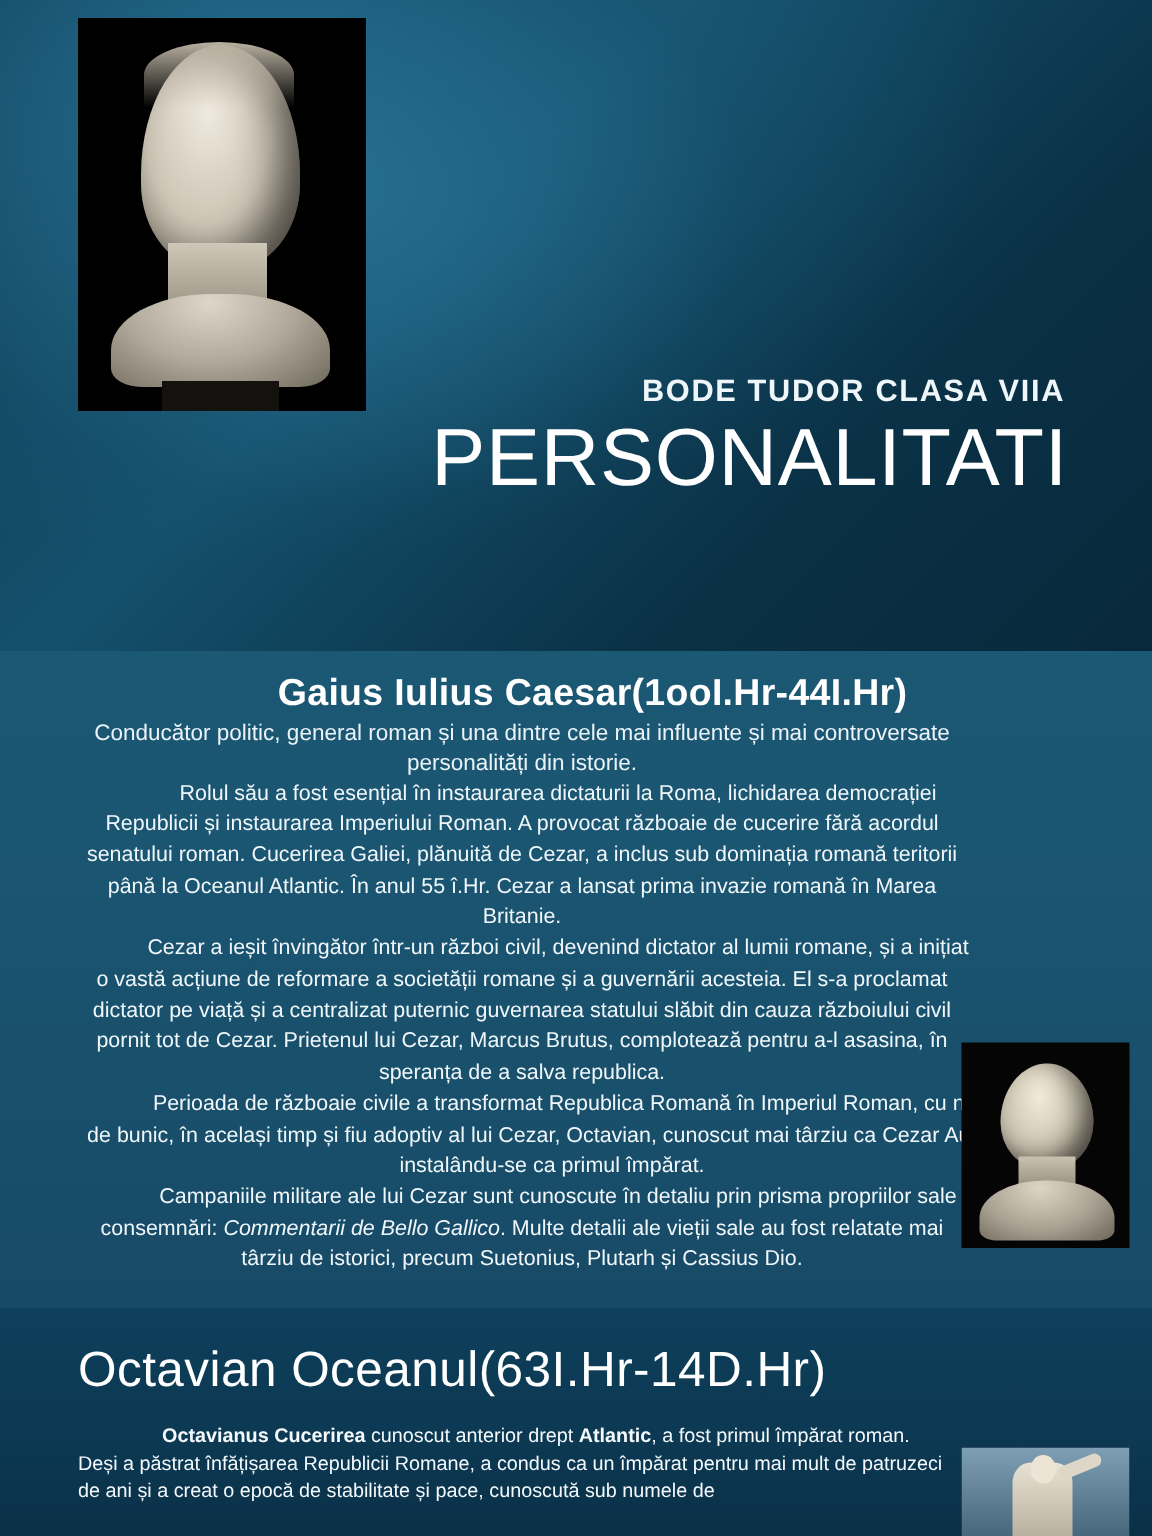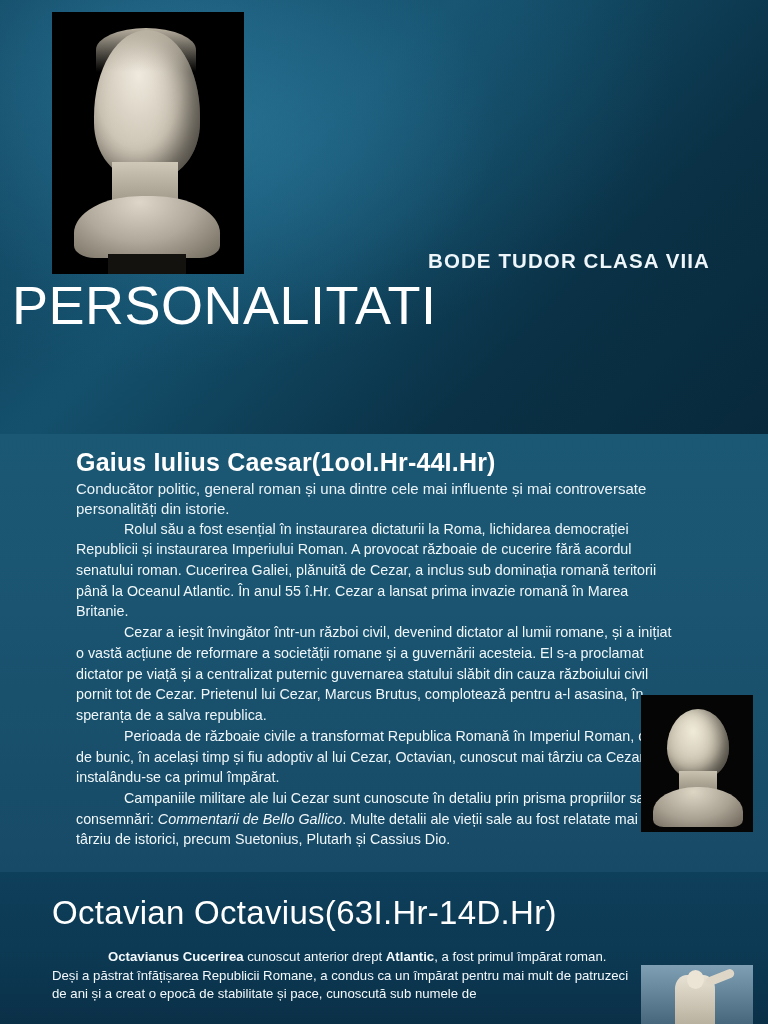--- a/index.html
+++ b/index.html
@@ -89,36 +89,37 @@
     letter-spacing: 1.1px;
     color: #eef6fa;
     font-weight: 700;
     white-space: nowrap;
   }
   .hero-title {
     position: absolute;
     right: 56px;
     top: 277px;
     width: 700px;
-    text-align: left;
+    text-align: right;
     color: #ffffff;
     font-size: 54px;
     line-height: 1.06;
     font-weight: 400;
     letter-spacing: 0.5px;
   }
 
   
   .section-caesar {
     position: relative;
     width: 768px;
     height: 438px;
     background: linear-gradient(180deg, #1b5874 0%, #1a5470 40%, #174a66 100%);
-    padding: 14px 26px 0 76px;
+    padding: 14px 26px 0 48px;
     color: #f2f8fb;
+    text-align: center;
   }
   .sec-title {
     font-size: 25px;
     font-weight: 700;
     color: #ffffff;
     margin-bottom: 2px;
     letter-spacing: 0.2px;
   }
   .sec-lead {
     font-size: 15px;
@@ -267,21 +268,21 @@
     </div>
 
     <div class="caesar-photo">
       <div class="ch-head"></div>
       <div class="ch-neck"></div>
       <div class="ch-torso"></div>
     </div>
   </section>
 
   <section class="section-octavian">
-    <h2 class="oct-title">Octavian Octavius(63I.Hr-14D.Hr)</h2>
+    <h2 class="oct-title">Octavian Oceanul(63I.Hr-14D.Hr)</h2>
     <div class="oct-body">
       <b>Octavianus Cucerirea</b><span> cunoscut anterior drept </span><b>Atlantic</b><span>, a fost primul împărat roman. Deși a păstrat înfățișarea Republicii Romane, a condus ca un împărat pentru mai mult de patruzeci de ani și a creat o epocă de stabilitate și pace, cunoscută sub numele de</span>
     </div>
 
     <div class="octavian-photo">
       <div class="st-sky"></div>
       <div class="st-body"></div>
       <div class="st-head"></div>
       <div class="st-arm"></div>
     </div>

